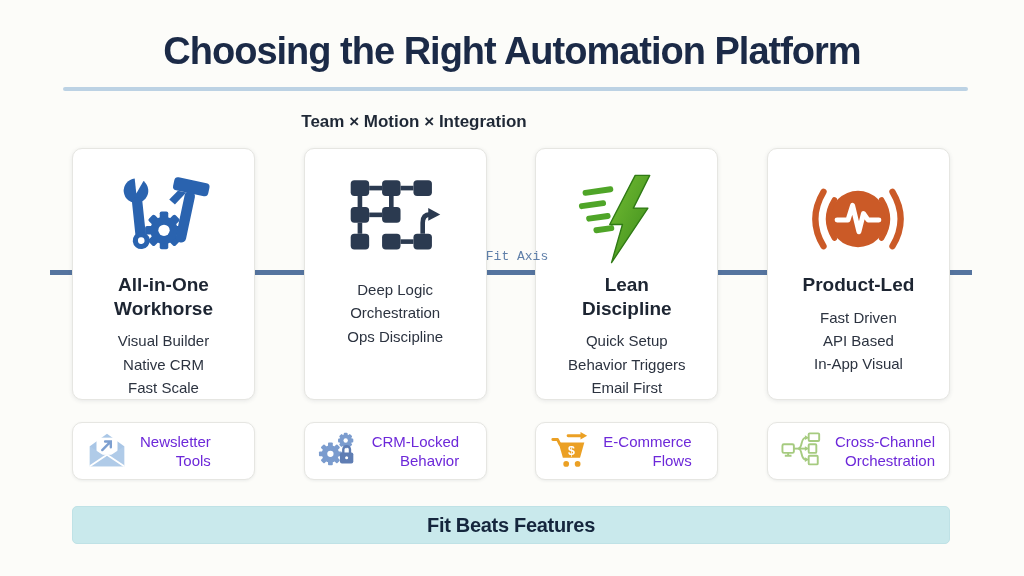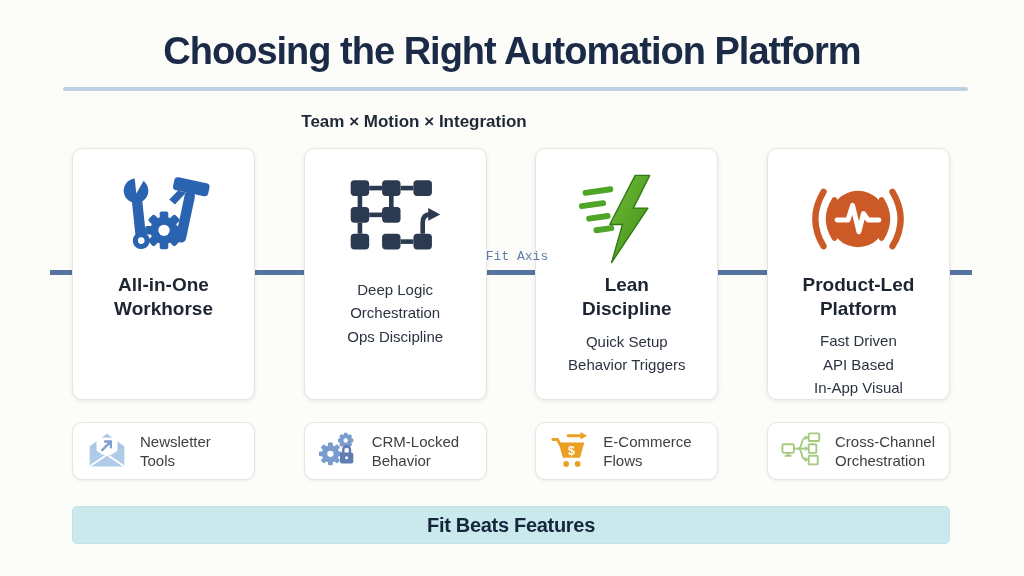--- a/index.html
+++ b/index.html
@@ -52,21 +52,21 @@
     display:flex;justify-content:space-between;z-index:1;
   }
   .badge{
     width:183px;height:58px;background:#ffffff;
     border:1px solid #e6e6e2;border-radius:10px;
     box-shadow:0 1px 3px rgba(40,50,70,0.08);
     box-sizing:border-box;display:flex;align-items:center;
     padding-left:12px;gap:11px;
   }
   .badge-icon{width:44px;height:44px;flex:0 0 44px;display:flex;align-items:center;justify-content:center;}
-  .badge-label{font-size:15px;color:#404040;line-height:1.3;}
+  .badge-label{font-size:15px;color:#6d28d9;line-height:1.3;text-align:right;}
   .banner{
     position:absolute;top:506px;left:72px;width:878px;height:38px;
     background:#c9e9ec;border-radius:5px;border:1px solid #bfe2e6;
     box-sizing:border-box;display:flex;align-items:center;justify-content:center;
   }
   .banner-label{font-size:20px;font-weight:bold;letter-spacing:-0.3px;color:#15263d;}
 </style>
 </head>
 <body>
 
@@ -100,20 +100,25 @@
         <g fill="#2a63af" transform="rotate(12 84 20)">
           <rect x="64" y="9" width="38" height="14" rx="4"></rect>
           <path d="M70 23 l-7 11 7 4 9 -15 z"></path>
           <rect x="78" y="21" width="11" height="55" rx="5"></rect>
         </g>
       </svg>
     </div>
     <div class="card-title">
       <div>All-in-One</div>
       <div>Workhorse</div>
+    </div>
+    <div class="card-items">
+      <div>Visual Builder</div>
+      <div>Native CRM</div>
+      <div>Fast Scale</div>
     </div>
   </div>
 
   <div class="card">
     <div class="card-icon">
       <svg width="96" height="92" viewBox="0 0 104 92">
         <g fill="#2b3a50" stroke="none">
           <rect x="4" y="4" width="20" height="17" rx="4"></rect>
           <rect x="38" y="4" width="20" height="17" rx="4"></rect>
           <rect x="72" y="4" width="20" height="17" rx="4"></rect>
@@ -161,39 +166,39 @@
         <path d="M64 2 H80 L62 38 H78 L38 98 L50 56 H36 Z" fill="url(#boltGrad)" stroke="#2f7a14" stroke-width="1.5" stroke-linejoin="round"></path>
       </svg>
     </div>
     <div class="card-title">
       <div>Lean</div>
       <div>Discipline</div>
     </div>
     <div class="card-items">
       <div>Quick Setup</div>
       <div>Behavior Triggers</div>
+      <div>Email First</div>
     </div>
   </div>
 
   <div class="card">
     <div class="card-icon">
       <svg width="118" height="92" viewBox="0 0 130 100">
         <circle cx="65" cy="50" r="31" fill="#cb5a27"></circle>
         <polyline points="42,51 54,51 59,35 66,64 71,44 76,51 88,51" fill="none" stroke="#ffffff" stroke-width="5.5" stroke-linecap="round" stroke-linejoin="round"></polyline>
         <g stroke="#cb5a27" fill="none" stroke-linecap="round">
           <path d="M27 20 Q9 50 27 80" stroke-width="7"></path>
           <path d="M39 29 Q26 50 39 71" stroke-width="6"></path>
           <path d="M103 20 Q121 50 103 80" stroke-width="7"></path>
           <path d="M91 29 Q104 50 91 71" stroke-width="6"></path>
         </g>
       </svg>
     </div>
     <div class="card-title">
       <div>Product-Led</div>
-      <div>Platform</div>
     </div>
     <div class="card-items">
       <div>Fast Driven</div>
       <div>API Based</div>
       <div>In-App Visual</div>
     </div>
   </div>
 
 </div>
 

